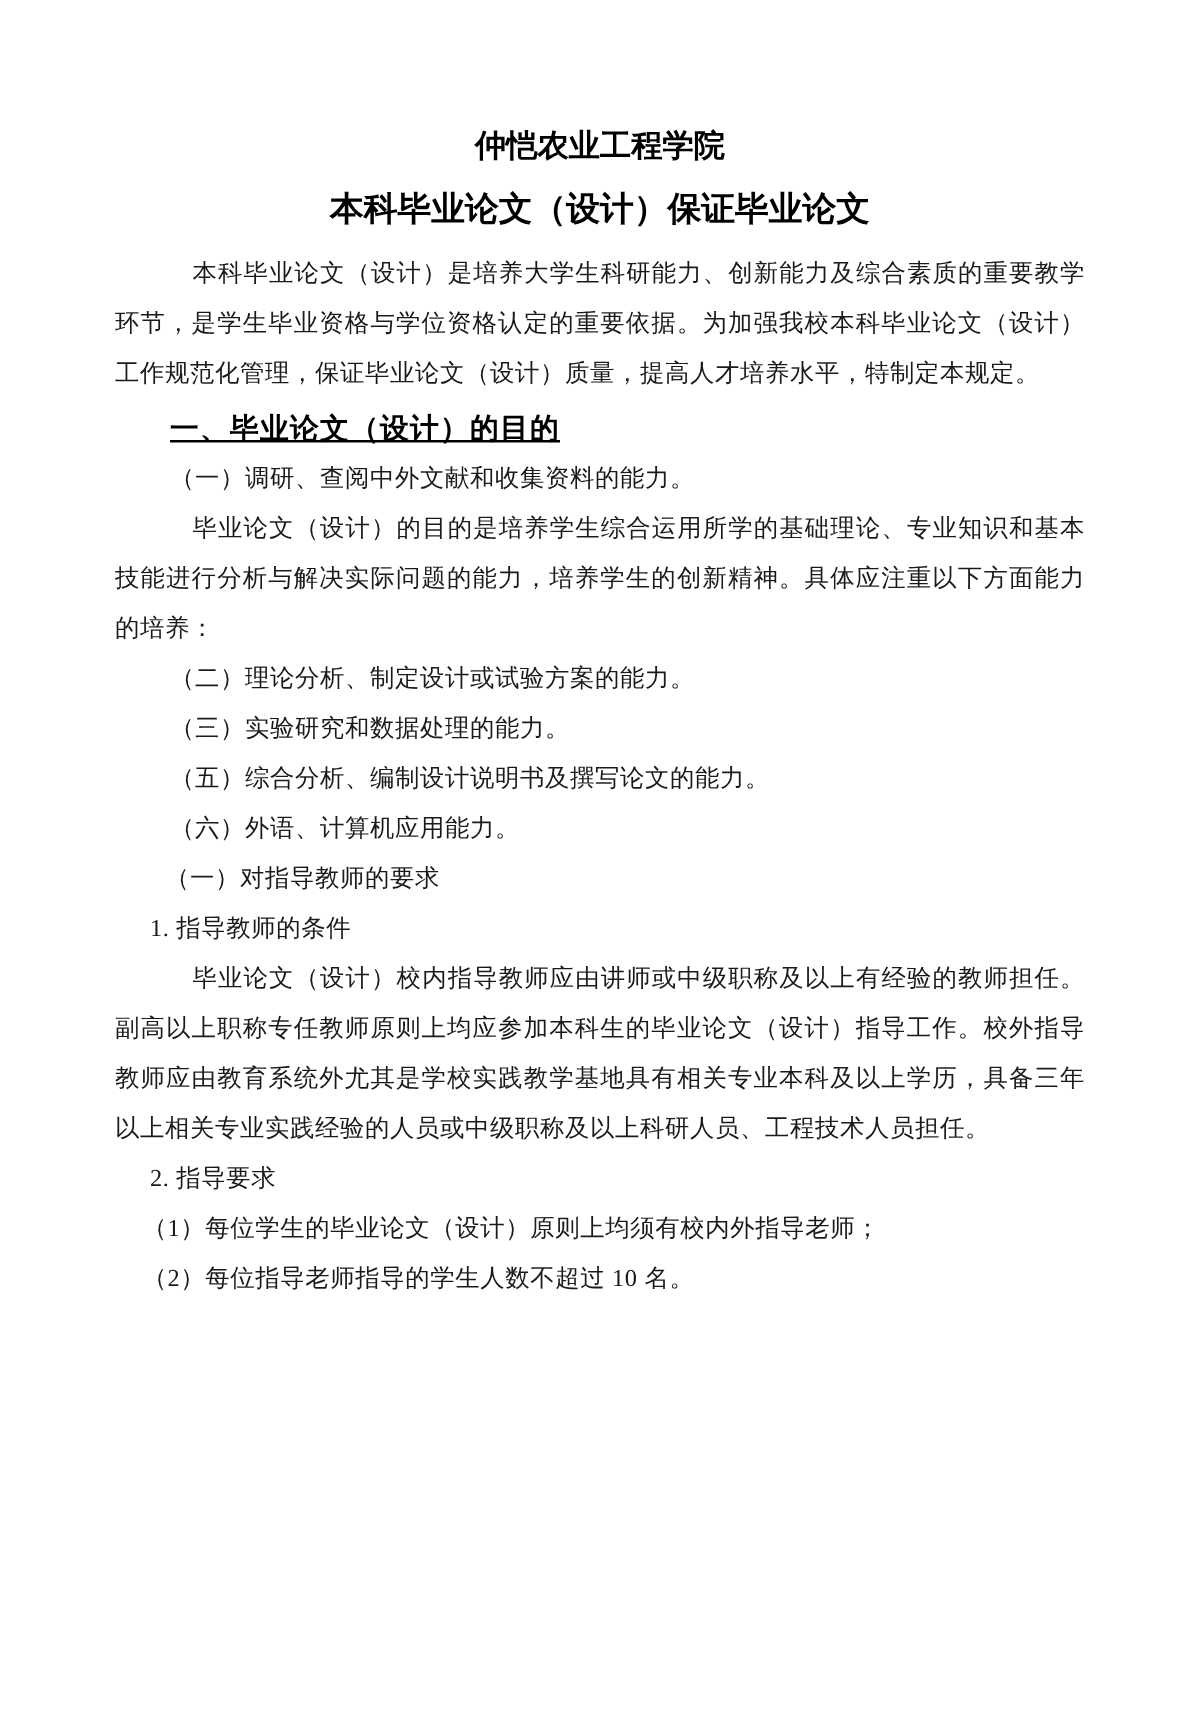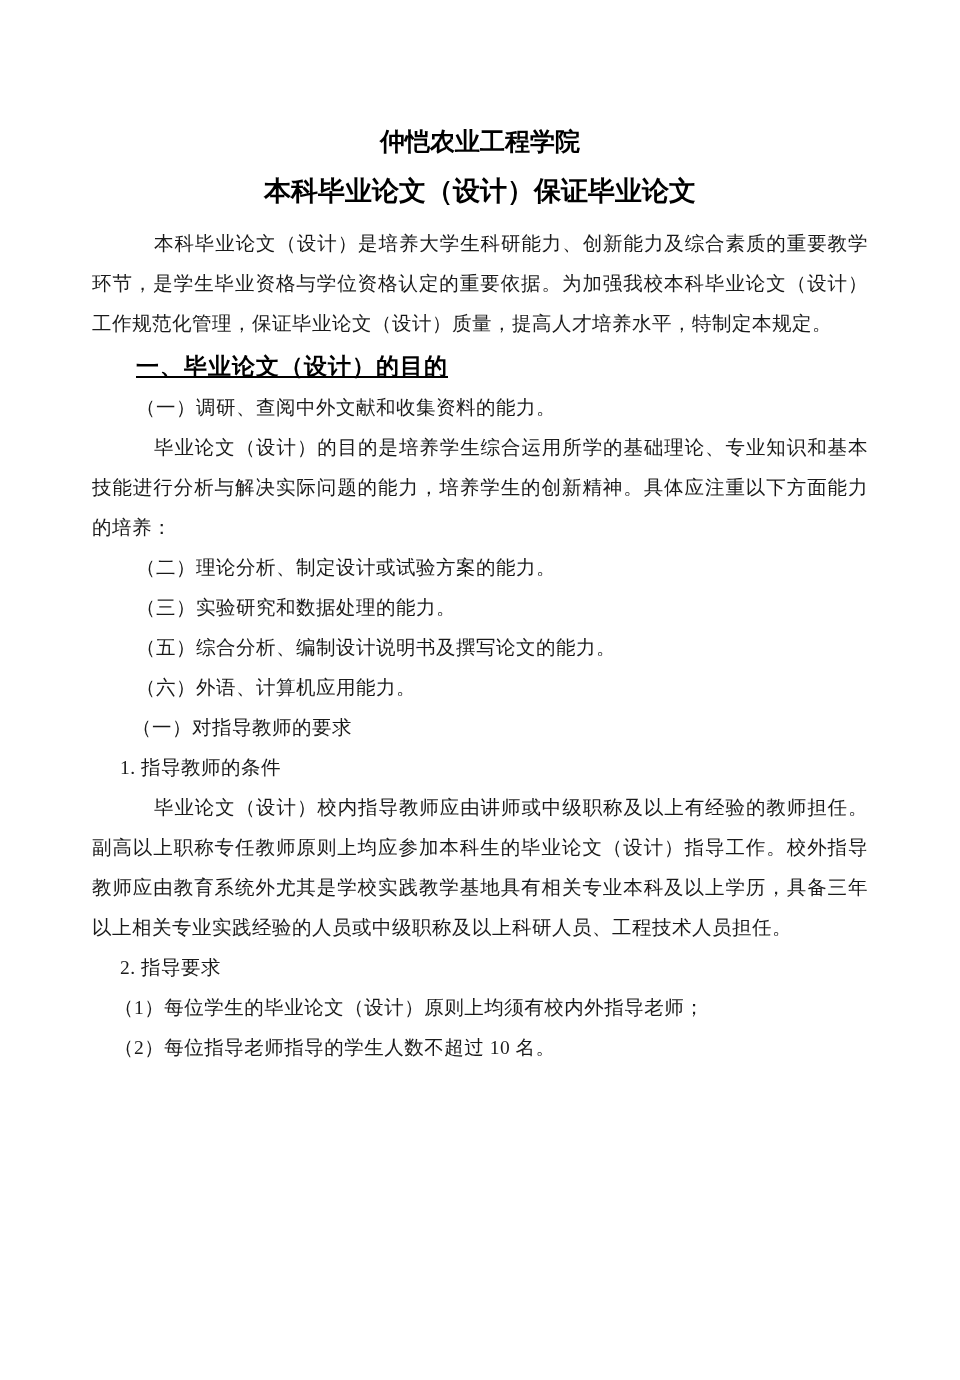--- a/index.html
+++ b/index.html
@@ -3,21 +3,21 @@
 <meta charset="utf-8">
 <style>
   html, body { margin: 0; padding: 0; background: #ffffff; }
   .page {
     position: relative;
     width: 960px;
     height: 1120px;
     box-sizing: border-box;
     background: #ffffff;
     color: #1a1a1a;
-    padding: 116px 92px 0 92px;
+    padding: 92px 92px 0 92px;
     overflow: hidden;
     font-family: "Liberation Serif", serif;
   }
   h1, h2, h3, p { margin: 0; padding: 0; font-weight: normal; }
 
   .doc-title-1 {
     font-family: "Liberation Sans", sans-serif;
     font-weight: bold;
     font-size: 25px;
     line-height: 50px;

